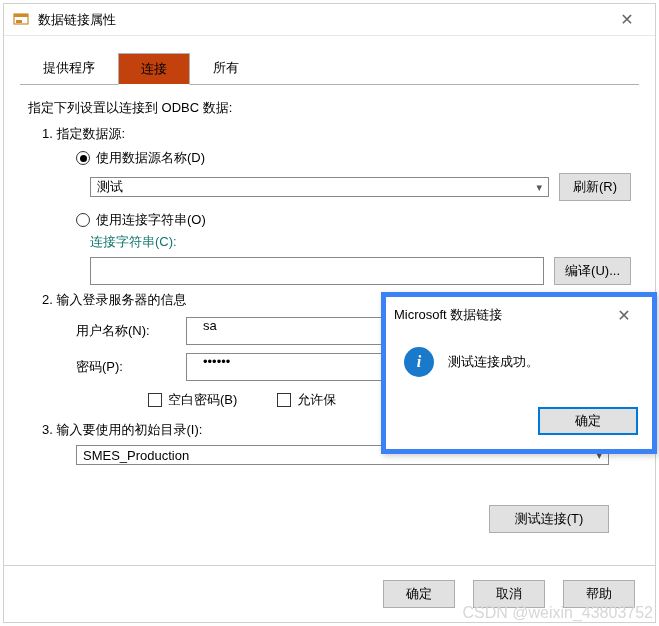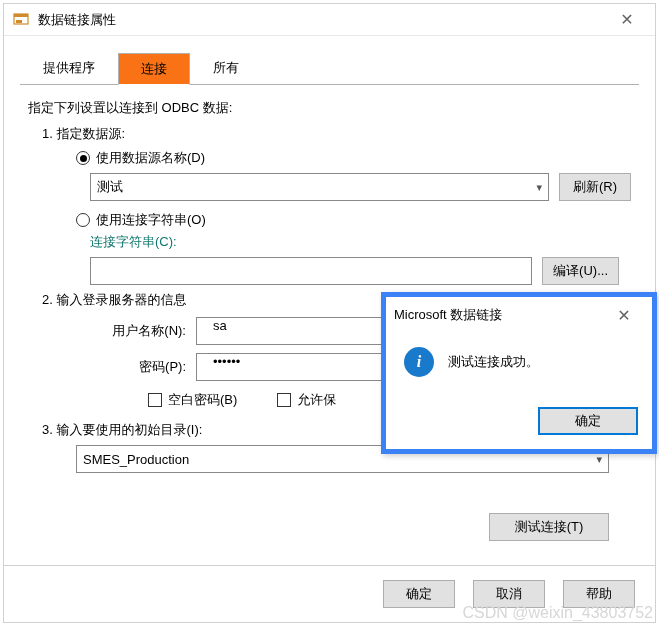--- a/index.html
+++ b/index.html
@@ -4,39 +4,39 @@
 <style>
 * { box-sizing: border-box; font-family: "Microsoft YaHei", "Segoe UI", sans-serif; font-size: 13px; }
 body { margin: 0; background: #fff; width: 659px; height: 626px; position: relative; overflow: hidden; }
 .window { position: absolute; left: 3px; top: 3px; width: 653px; height: 620px; background: #fff; border: 1px solid #d0d0d0; }
 .titlebar { height: 32px; display: flex; align-items: center; padding: 0 8px; border-bottom: 1px solid #e8e8e8; }
 .titlebar .icon { width: 18px; height: 18px; margin-right: 8px; }
 .titlebar .spacer { flex: 1; }
 .close-x { width: 40px; text-align: center; color: #666; font-size: 16px; cursor: pointer; }
 .tabs { display: flex; padding: 16px 16px 0 16px; }
 .tab { padding: 6px 22px; border: 1px solid transparent; cursor: pointer; }
-.tab.active { border: 1px solid #b0b0b0; border-bottom: 1px solid #fff; position: relative; top: 1px; background: #f97316; }
+.tab.active { border: 1px solid #b0b0b0; border-bottom: 1px solid #fff; position: relative; top: 1px; background: #c2410c; }
 .tab-strip-line { border-bottom: 1px solid #b0b0b0; margin: 0 16px; }
 .panel { padding: 14px 24px 10px 24px; }
 .instr { margin-bottom: 8px; }
 .section-label { margin: 4px 0 6px 14px; }
 .radio-row { display: flex; align-items: center; margin: 4px 0 4px 48px; }
 .radio { width: 14px; height: 14px; border-radius: 50%; border: 1px solid #333; margin-right: 6px; display: inline-flex; align-items: center; justify-content: center; }
 .radio.checked::after { content: ""; width: 7px; height: 7px; background: #000; border-radius: 50%; }
 .combo { display: flex; align-items: center; margin: 6px 0 10px 62px; }
-.combo select, .select-box { flex: 1; height: 28px; border: 1px solid #888; padding: 0 6px; background: #fff; display: flex; align-items: center; justify-content: space-between; cursor: pointer; }
+.combo select, .select-box { flex: 1; height: 20px; border: 1px solid #888; padding: 0 6px; background: #fff; display: flex; align-items: center; justify-content: space-between; cursor: pointer; }
 .chev { font-size: 11px; color: #555; }
 .btn { height: 28px; min-width: 72px; background: #e1e1e1; border: 1px solid #adadad; padding: 0 10px; cursor: pointer; display: inline-flex; align-items: center; justify-content: center; }
 .btn.wide { min-width: 120px; }
 .btn.primary { border: 2px solid #0078d7; background: #e1e1e1; }
 .disabled-label { color: #0f766e; margin-left: 62px; }
-.textline { display: flex; align-items: center; margin: 6px 12px 6px 62px; border-radius: 13px; }
+.textline { display: flex; align-items: center; margin: 6px 0 6px 62px; border-radius: 13px; }
 .inputbox { flex: 1; height: 28px; border: 1px solid #888; background: #fff; padding: 0 16px; }
 .form-row { display: flex; align-items: center; margin: 8px 0 8px 48px; }
-.form-row label { width: 110px; text-align: right; margin-right: 10px; }
+.form-row label { width: 110px; text-align: left; }
 .form-row .inputbox { width: 200px; flex: none; }
 .check-row { display: flex; align-items: center; margin: 10px 0 12px 120px; gap: 40px; }
 .checkbox { width: 14px; height: 14px; border: 1px solid #333; margin-right: 6px; display: inline-block; }
 .catalog { margin: 6px 22px 0 48px; }
 .footer { position: absolute; bottom: 0; left: 0; right: 0; padding: 14px 20px; border-top: 1px solid #d0d0d0; display: flex; justify-content: flex-end; gap: 18px; }
 .test-row { display: flex; justify-content: flex-end; margin: 40px 22px 0 0; }
 .msgbox { position: absolute; left: 381px; top: 292px; width: 276px; background: #fff; border: 5px solid #3b82f6; box-shadow: 2px 2px 6px rgba(0,0,0,0.2); }
 .msgbox .titlebar { border-bottom: none; height: 36px; }
 .msgbox .body { display: flex; align-items: center; padding: 14px 18px 20px 18px; gap: 14px; }
 .info-icon { width: 30px; height: 30px; border-radius: 50%; background: #1979ca; color: #fff; display: flex; align-items: center; justify-content: center; font-style: italic; font-family: Georgia, serif; font-size: 16px; font-weight: bold; }

